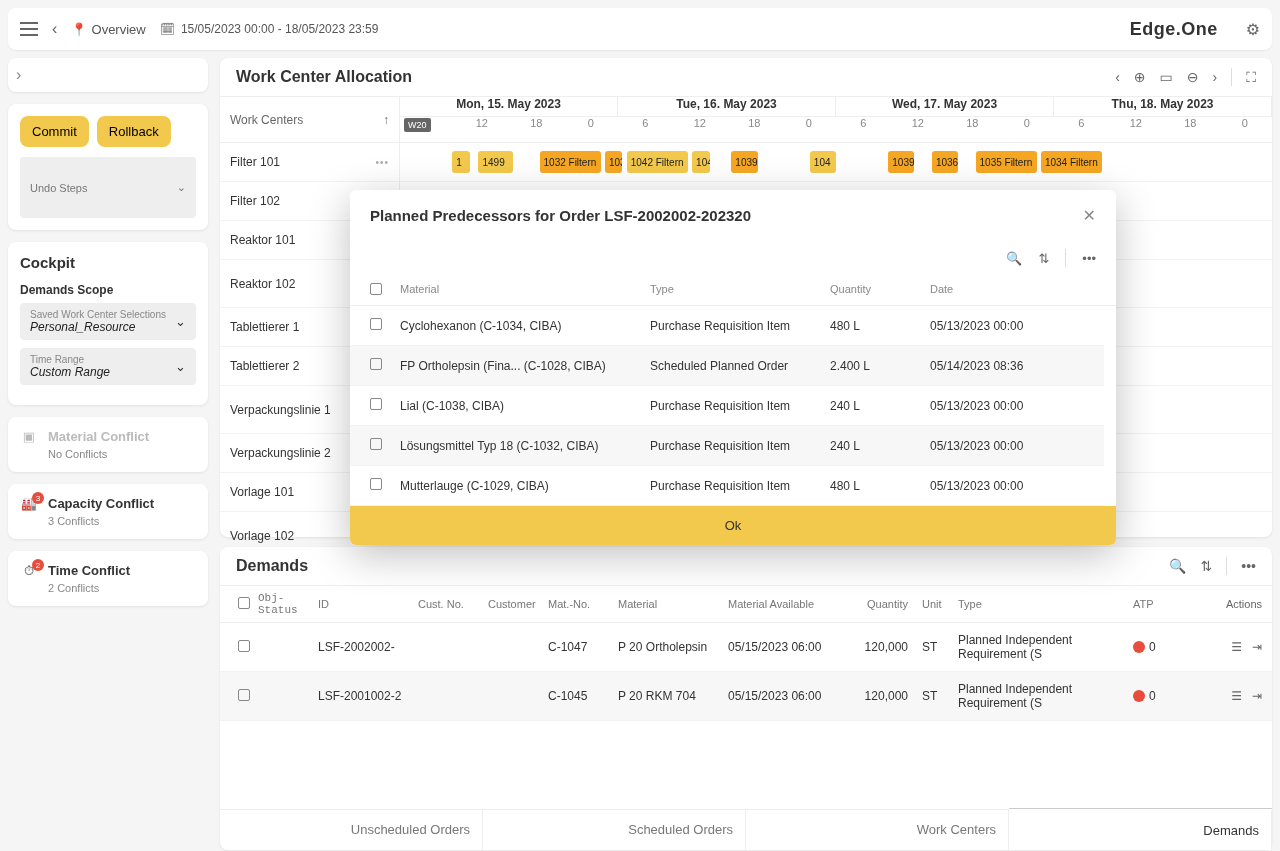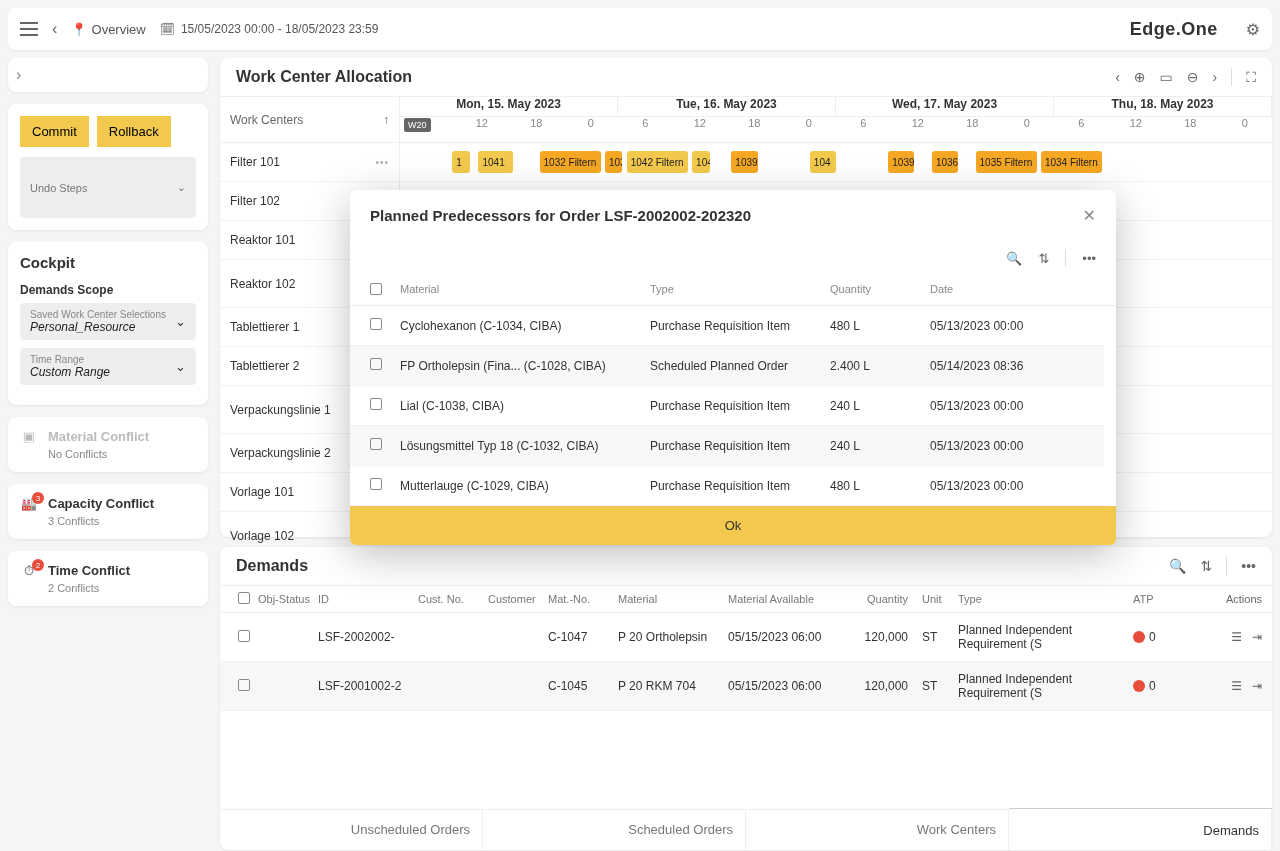--- a/index.html
+++ b/index.html
@@ -10,21 +10,21 @@
 .topbar .chev { font-size: 16px; color: #666; cursor: pointer; }
 .topbar .loc { display:flex; align-items:center; gap:4px; color:#555;}
 .topbar .date { display:flex; align-items:center; gap:6px; color:#555; font-size:12px;}
 .brand { margin-left:auto; font-weight:700; font-size:18px; letter-spacing:0.5px; }
 .settings-icon { margin-left: 14px; cursor:pointer; color:#666; font-size:16px;}
 .layout { display:flex; gap:12px; padding: 0 8px 8px 8px; height: 800px;}
 .sidebar { width: 200px; display:flex; flex-direction:column; gap:12px;}
 .card { background:#fff; border-radius:8px; box-shadow: 0 1px 3px rgba(0,0,0,0.08); padding: 12px;}
 .side-toggle { text-align:left; padding:8px; font-size:16px; color:#888; cursor:pointer; background:#fff; border-radius:8px; box-shadow: 0 1px 3px rgba(0,0,0,0.08);}
 .btnrow { display:flex; gap:8px;}
-.ybtn { background:#f2c94c; border:none; border-radius:0; padding:8px 12px; font-size:13px; cursor:pointer;}
+.ybtn { background:#f2c94c; border:none; border-radius:8px; padding:8px 12px; font-size:13px; cursor:pointer;}
 .undo { margin-top:10px; background:#eee; border-radius:4px; padding:24px 10px; font-size:11px; color:#777; display:flex; justify-content:space-between; align-items:center;}
 .cockpit-title { font-weight:600; font-size:15px; margin-bottom:12px;}
 .scope-label { font-size:12px; font-weight:600; margin: 4px 0 6px;}
 .selbox { background:#eee; border-radius:4px; padding:6px 10px; margin-bottom:8px; display:flex; justify-content:space-between; align-items:center;}
 .selbox .s1 { font-size:10px; color:#888;}
 .selbox .s2 { font-size:12px; color:#222;font-style:italic;}
 .conflict-card { background:#fff; border-radius:8px; box-shadow: 0 1px 3px rgba(0,0,0,0.08); padding:12px; display:flex; gap:10px; align-items:flex-start;}
 .conflict-card .ctitle { font-weight:600; font-size:13px;}
 .conflict-card .csub { font-size:11px; color:#888; margin-top:4px;}
 .conflict-card.disabled { color:#bbb;}
@@ -52,21 +52,21 @@
 .task.orange { background:#f5a623; color:#222;}
 .task.yellow { background:#f2c94c; color:#222;}
 .task.red { background:#f08b8b; color:#222;}
 .week-pill { position:absolute; left:4px; top:1px; background:#666; color:#fff; font-size:9px; padding:2px 4px; border-radius:2px;}
 .demands { flex:1; display:flex; flex-direction:column;}
 .dem-table { overflow:auto;}
 .dem-head { display:flex; align-items:center; padding:6px 10px; border-bottom:1px solid #eee; color:#777; font-size:11px;}
 .dem-row { display:flex; align-items:center; padding:10px; border-bottom:1px solid #f2f2f2; font-size:12px;}
 .dem-row.alt { background:#f7f7f7;}
 .c-chk { width:28px; text-align:center;}
-.c-obj { width:60px;}
+.c-obj { width:60px;font-family:Liberation Mono, monospace;}
 .c-id { width:100px;}
 .c-cust { width:70px;}
 .c-customer { width:60px;}
 .c-matno { width:70px;}
 .c-mat { width:110px;}
 .c-avail { width:120px;}
 .c-qty { width:60px; text-align:right;}
 .c-unit { width:50px;}
 .c-type { width:175px;}
 .c-atp { width:40px; display:flex; align-items:center; gap:4px;}
@@ -258,21 +258,21 @@
                 <div>0</div>
                 <div>6</div>
                 <div>12</div>
                 <div>18</div>
                 <div>0</div>
               </div>
           </div>
           <div id="gantt-body">
               <div class="gantt-body-row">
                 <div class="task yellow" style="left: 6%; width: 2%;">1</div>
-                <div class="task yellow" style="left: 9%; width: 4%;">1041</div>
+                <div class="task yellow" style="left: 9%; width: 4%;">1499</div>
                 <div class="task orange" style="left: 16%; width: 7%;">1032 Filtern</div>
                 <div class="task orange" style="left: 23.5%; width: 2%;">1033</div>
                 <div class="task yellow" style="left: 26%; width: 7%;">1042 Filtern</div>
                 <div class="task yellow" style="left: 33.5%; width: 2%;">1042</div>
                 <div class="task orange" style="left: 38%; width: 3%;">1039</div>
                 <div class="task yellow" style="left: 47%; width: 3%;">104</div>
                 <div class="task orange" style="left: 56%; width: 3%;">1039</div>
                 <div class="task orange" style="left: 61%; width: 3%;">1036</div>
                 <div class="task orange" style="left: 66%; width: 7%;">1035 Filtern</div>
                 <div class="task orange" style="left: 73.5%; width: 7%;">1034 Filtern</div>

